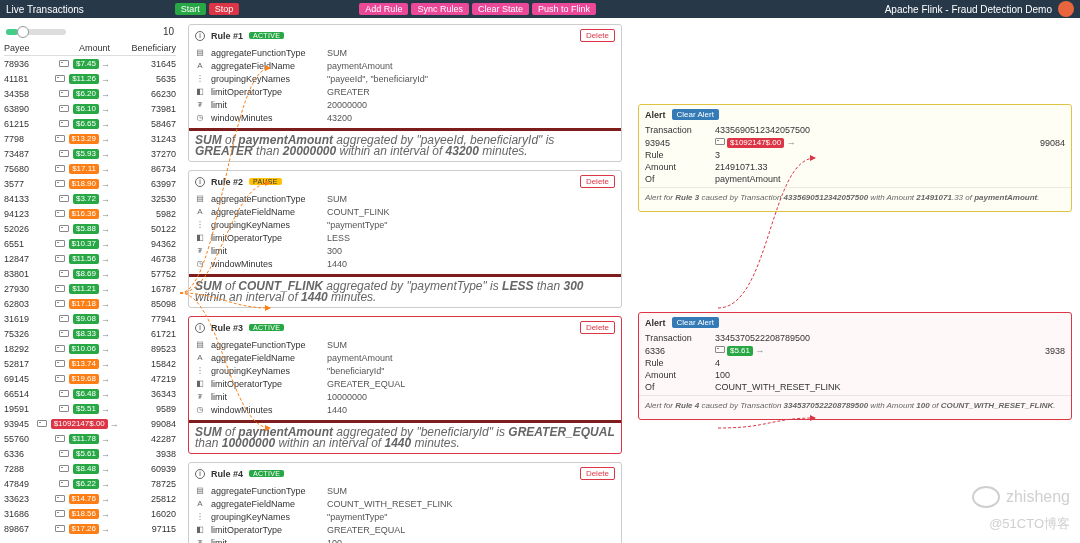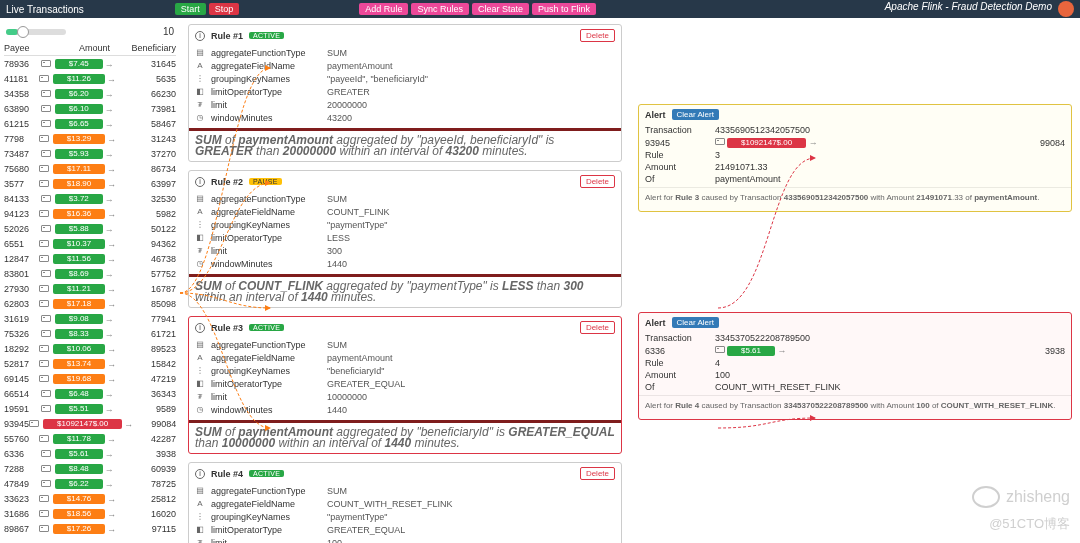--- a/index.html
+++ b/index.html
@@ -6,37 +6,37 @@
 body{font-size:10px;color:#333;background:#fff;width:1080px;height:543px;overflow:hidden;position:relative}
 .topbar{height:18px;background:#273849;color:#fff;display:flex;align-items:center;padding:0 6px;font-size:10px}
 .topbar .title{flex:0 0 auto;margin-right:91px}
 .topbar .btns{display:flex;gap:3px}
 .topbar .btn{padding:1px 6px;border-radius:2px;font-size:9px;cursor:pointer}
 .b-green{background:#28a745;color:#fff}
 .b-red{background:#dc3545;color:#fff}
 .b-blue{background:#ec4899;color:#fff}
 .b-cyan{background:#ec4899;color:#fff}
 .topbar .spacer{flex:1}
-.topbar .right{display:flex;gap:6px;font-style:italic}
+.topbar .right{display:flex;align-items:center;gap:6px;}
 .logo{width:16px;height:16px;border-radius:50%;background:#e8653d}
 .main{display:flex;position:absolute;top:18px;left:0;right:0;bottom:0}
 .left{width:180px;padding:4px 4px 0 4px}
 .slider-row{display:flex;align-items:center;gap:6px;padding:4px 2px}
 .slider{position:relative;width:60px;height:6px;background:#ddd;border-radius:3px}
 .slider .fill{position:absolute;left:0;top:0;height:6px;width:20%;background:#4c8;border-radius:3px}
 .slider .knob{position:absolute;left:18%;top:-3px;width:12px;height:12px;border-radius:50%;background:#fff;border:1px solid #999}
 .slider-val{margin-left:auto;font-size:10px}
 .tx-head,.tx-row{display:flex;align-items:center;font-size:9px;height:15px}
 .tx-head{font-weight:400;border-bottom:1px solid #ddd}
 .c-payee{width:40px;text-align:left}
 .c-amt{flex:1;text-align:right;padding-right:18px;display:flex;justify-content:flex-end;align-items:center;gap:2px}
 .c-ben{width:48px;text-align:right}
 .card-ic{display:inline-block;width:10px;height:7px;border:1px solid #888;border-radius:1px;position:relative;margin-right:2px}
 .card-ic:before{content:"";position:absolute;left:1px;top:1px;width:2px;height:1px;background:#888}
-.amt-pill{display:inline-block;padding:0 14px;border-radius:2px;color:#fff;font-size:8px;line-height:10px}
+.amt-pill{display:inline-block;padding:0 3px;border-radius:2px;color:#fff;font-size:8px;line-height:10px}
 .g{background:#28a745}.o{background:#fd7e14}.r{background:#dc3545}
 .arrow{color:#888;font-size:9px}
 .center{width:450px;padding:6px 8px;position:relative}
 .rule{border:1px solid #ccc;border-radius:3px;margin-bottom:8px;font-size:9px}
 .rule.sel{border-color:#dc3545}
 .rule-hd{display:flex;align-items:center;padding:4px 6px;gap:6px}
 .rule-hd .ic{width:10px;height:10px;border:1px solid #666;border-radius:50%;display:flex;align-items:center;justify-content:center;font-size:7px}
 .rule-hd .nm{font-weight:600}
 .badge{padding:0 4px;border-radius:2px;font-size:7px;color:#fff;letter-spacing:0.3px}
 .bd-act{background:#28a745}.bd-pau{background:#ffc107;color:#333}
@@ -52,21 +52,21 @@
 .alert{border:1px solid;border-radius:3px;font-size:9px;margin-bottom:20px;padding-bottom:4px;position:relative}
 .alert.y{border-color:#e0c341;background:#fffef5}
 .alert.rd{border-color:#dc3545;background:#fff8f8}
 .alert-hd{display:flex;align-items:center;padding:4px 6px;gap:6px}
 .alert-hd .nm{font-weight:700}
 .alert-hd .clr{background:#337ab7;color:#fff;padding:1px 5px;border-radius:2px;font-size:8px;cursor:pointer}
 .alert-line{display:flex;padding:1px 6px;align-items:center}
 .alert-line .ak{width:70px}
 .alert-line .av{flex:1}
 .alert-line .ar{margin-left:auto;text-align:right}
-.alert-sum{padding:4px 6px;color:#666;font-size:8px;line-height:11px;border-top:1px solid rgba(0,0,0,0.08);margin-top:2px}
+.alert-sum{padding:4px 6px;font-style:italic;color:#666;font-size:8px;line-height:11px;border-top:1px solid rgba(0,0,0,0.08);margin-top:2px}
 .wm{position:absolute;right:10px;bottom:35px;display:flex;align-items:center;gap:6px;color:#bbb;font-size:16px;opacity:0.7}
 .wm .wx{width:28px;height:22px;border-radius:50%;border:2px solid #bbb;position:relative}
 .wm2{position:absolute;right:10px;bottom:10px;color:#bbb;font-size:13px;opacity:0.7}
 svg.lines{position:absolute;top:18px;left:0;pointer-events:none}
 </style>
 </head>
 <body>
 
 <div class="topbar">
   <span class="title">Live Transactions</span>

